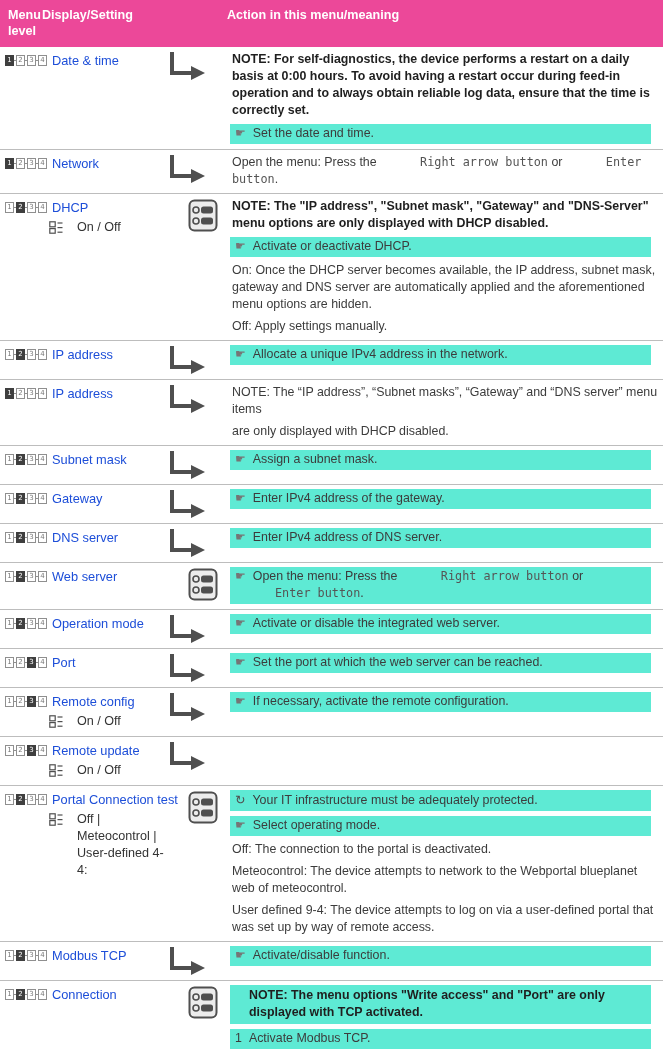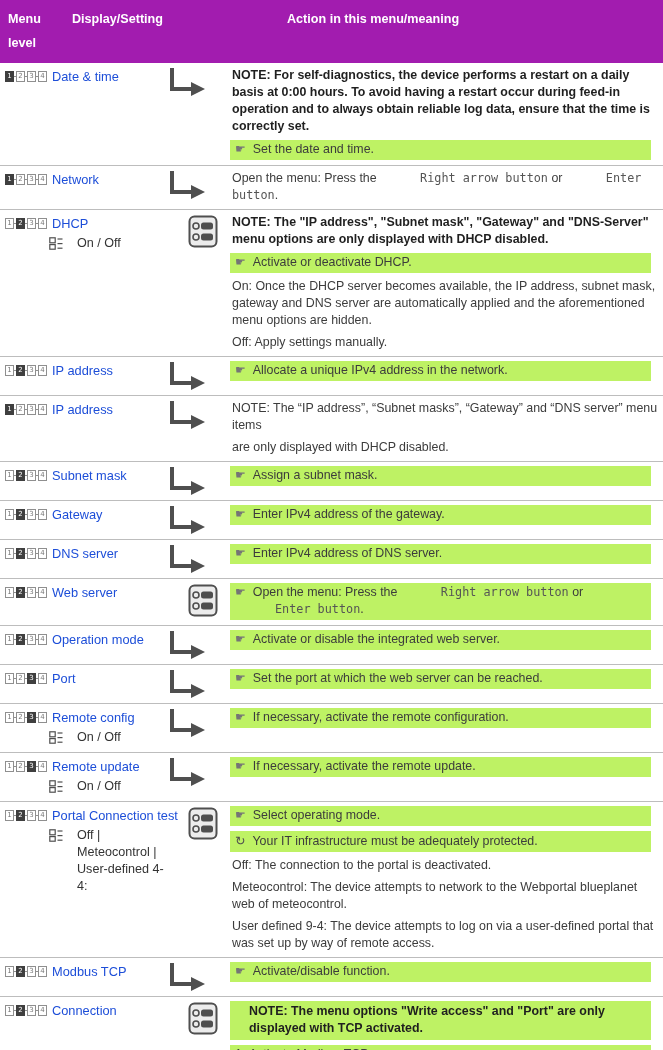--- a/index.html
+++ b/index.html
@@ -4,23 +4,23 @@
 <style>
   html,body { margin:0; padding:0; background:#fff; }
   body {
     width:663px; height:1050px; overflow:hidden;
     font-family:"Liberation Sans", sans-serif;
     color:#3c3c3c; font-size:12.4px; line-height:17px;
     -webkit-font-smoothing:antialiased;
   }
   .thead {
     display:grid; grid-template-columns:34px 185px 1fr;
-    background:#a21caf; color:#fff; font-weight:bold;
-    font-size:12.6px; line-height:24px;
-    padding:7px 6px 8px 8px; box-sizing:border-box;gap:30px;
+    background:#ec4899; color:#fff; font-weight:bold;
+    font-size:12.6px; line-height:16px;
+    padding:7px 6px 8px 8px; box-sizing:border-box;
   }
   .thead .c1 { word-break:break-all; }
   .thead .c3 { padding-left:0; }
   .row {
     display:grid; grid-template-columns:160px 65px 1fr;
     border-top:1px solid #bdbdbd;
     padding:4px 3px 3px 5px; box-sizing:border-box;
   }
   .row.first { border-top:none; }
   .cell-left { padding-top:1px; }
@@ -38,21 +38,21 @@
   .setting { margin:3px 0 0 44px; display:flex; gap:14px; color:#333; align-items:flex-start; }
   .setting .txt { font-size:12.6px; }
   .cell-icon { padding-top:1px; }
   .icon-arrow { margin-left:2px; display:block; }
   .icon-display { margin-left:23px; display:block; }
   .acts { padding-right:1px; }
   .acts .p { margin:0 0 5px 2px; }
   .acts .p:last-child { margin-bottom:2px; }
   .acts .p.bold { font-weight:bold; color:#1f1f1f; }
   .acts .bar {
-    background:#bef264; padding:1px 4px 2px 5px; margin:0 8px 5px 0;
+    background:#5eead4; padding:1px 4px 2px 5px; margin:0 8px 5px 0;
   }
   .acts .bar:last-child { margin-bottom:2px; }
   .acts .bar.barbold { font-weight:bold; color:#1f1f1f; padding-left:19px; padding-top:2px; padding-bottom:3px; }
   .ic-hand { color:#757575; font-family:"DejaVu Sans", sans-serif; margin-right:7px; font-size:12px; }
   .ic-warn { color:#4f4f4f; font-family:"DejaVu Sans", sans-serif; margin-right:7px; font-size:12.5px; }
   .ic-step { margin-right:7px; }
   .mono { font-family:"DejaVu Sans Mono", monospace; font-size:11.8px; color:#555;padding-left:40px; }
 </style>
 </head>
 <body>
@@ -419,23 +419,20 @@
               </svg></span>
             <span class="txt">On / Off</span>
           </div>
         </div>
         <div class="cell-icon">
           <svg class="icon-arrow" width="40" height="30" viewBox="0 0 40 30">
             <path d="M5 0 V21 H24" stroke="#4f4f4f" stroke-width="4" fill="none"></path>
             <path d="M24 14 L38 21 L24 28 Z" fill="#4f4f4f"></path>
           </svg>
         </div>
-        <div class="acts">
-          <div class="bar"><span class="ic-hand">☛</span><span>If necessary, activate the remote update.</span></div>
-        </div>
       </div>
       <div class="row">
         <div class="cell-left">
           <div class="lblline">
             <span class="mlevel">
               <span class="mbox">1</span>
               <span class="mdash"></span>
               <span class="mbox active">2</span>
               <span class="mdash"></span>
               <span class="mbox">3</span>
@@ -458,22 +455,22 @@
         <div class="cell-icon">
           <svg class="icon-display" width="30" height="33" viewBox="0 0 30 33">
             <rect x="1.5" y="1.5" width="27" height="30" rx="5" fill="#ececec" stroke="#4f4f4f" stroke-width="2"></rect>
             <circle cx="8" cy="11" r="3" fill="none" stroke="#4f4f4f" stroke-width="1.6"></circle>
             <rect x="13" y="7.5" width="12" height="7" rx="2.5" fill="#4f4f4f"></rect>
             <circle cx="8" cy="22" r="3" fill="none" stroke="#4f4f4f" stroke-width="1.6"></circle>
             <rect x="13" y="18.5" width="12" height="7" rx="2.5" fill="#4f4f4f"></rect>
           </svg>
         </div>
         <div class="acts">
+          <div class="bar"><span class="ic-warn">↻</span><span>Your IT infrastructure must be adequately protected.</span></div>
           <div class="bar"><span class="ic-hand">☛</span><span>Select operating mode.</span></div>
-          <div class="bar"><span class="ic-warn">↻</span><span>Your IT infrastructure must be adequately protected.</span></div>
           <div class="p"><span>Off: The connection to the portal is deactivated.</span></div>
           <div class="p"><span>Meteocontrol: The device attempts to network to the Webportal blueplanet web of meteocontrol.</span></div>
           <div class="p"><span>User defined 9-4: The device attempts to log on via a user-defined portal that was set up by way of remote access.</span></div>
         </div>
       </div>
       <div class="row">
         <div class="cell-left">
           <div class="lblline">
             <span class="mlevel">
               <span class="mbox">1</span>

